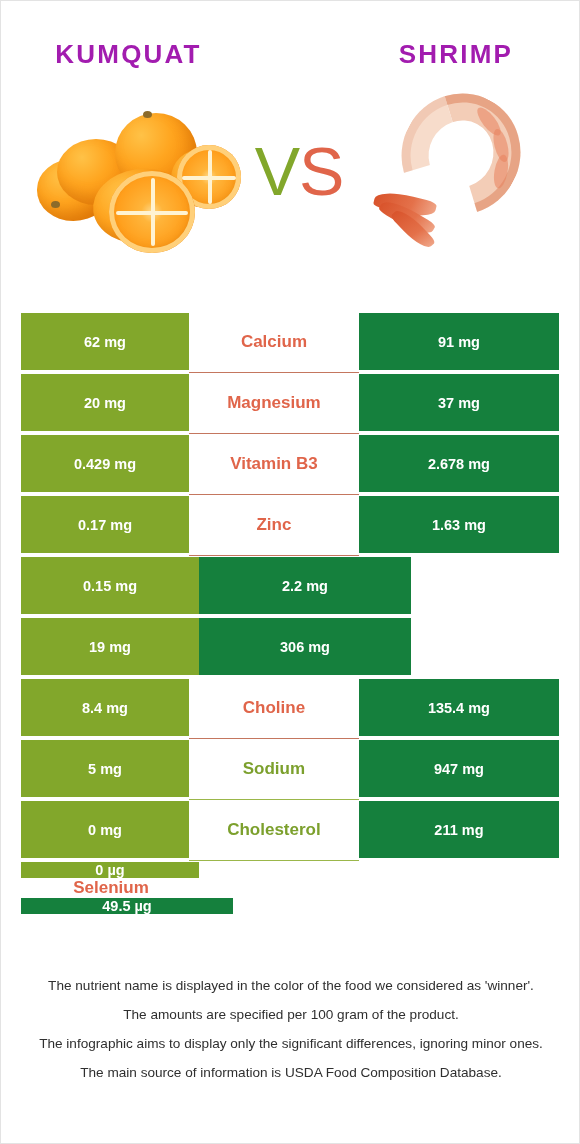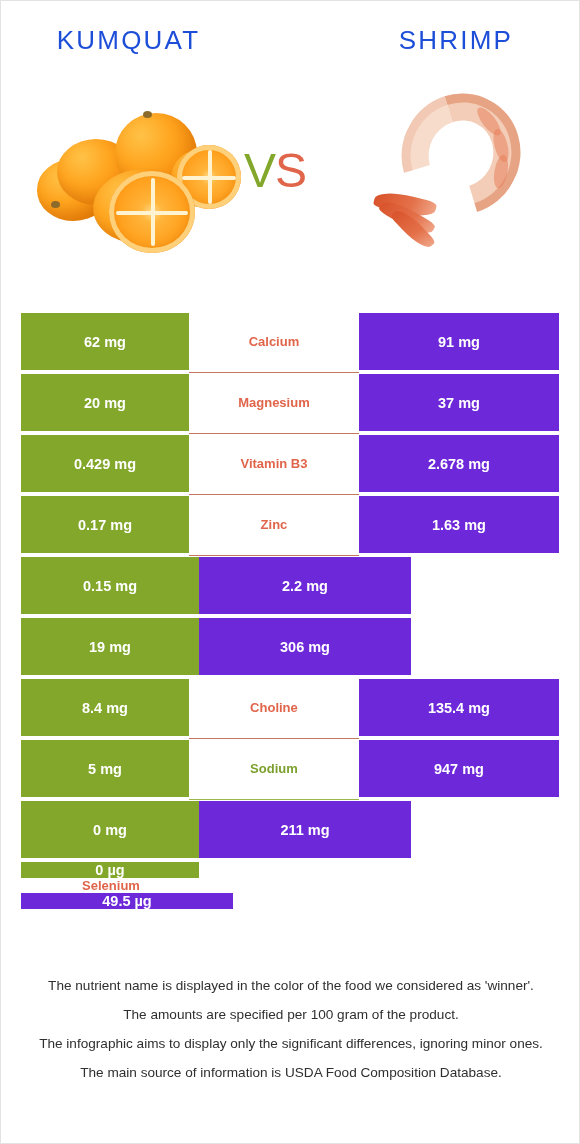--- a/index.html
+++ b/index.html
@@ -26,25 +26,25 @@
   
   .titles {
     position: absolute;
     top: 22px;
     left: 0;
     width: 580px;
     height: 40px;
   }
   .title {
     position: absolute;
-    top: 2px;
+    top: 16px;
     font-size: 26px;
-    font-weight: 400;
+    font-weight: 700;
     letter-spacing: 2.2px;
-    color: #1d4ed8;
+    color: #a21caf;
     text-align: center;
     white-space: nowrap;
     font-family: "Liberation Sans", sans-serif;
   }
   .title-left  { left: 20px;  width: 215px; }
   .title-right { left: 350px; width: 210px; }
 
   
   .hero {
     position: absolute;
@@ -101,24 +101,25 @@
   .kq-cut::before { left: 49%; top: 8%;  width: 4px;  height: 84%; }
   .kq-cut::after  { top: 49%;  left: 8%; height: 4px; width: 84%; }
 
   
   .vs {
     position: absolute;
     left: 243px;
     top: 52px;
     width: 110px;
     height: 80px;
-    font-size: 48px;
+    font-size: 68px;
     font-weight: 400;
     letter-spacing: -1px;
     line-height: 80px;
+    text-align: center;
     white-space: nowrap;
   }
   .vs .v { color: #82a72b; }
   .vs .s { color: #e0654a; }
 
   
   .shrimp-art {
     position: absolute;
     left: 365px;
     top: 8px;
@@ -203,25 +204,25 @@
   .cell-left {
     width: 178px;
     background: #82a72b;
     color: #ffffff;
   }
   .cell-mid {
     width: 180px;
     background: #ffffff;
     position: relative;
     font-weight: 700;
-    font-size: 13px;
+    font-size: 17px;
   }
   .cell-right {
     width: 212px;
-    background: #6d28d9;
+    background: #15803d;
     color: #ffffff;
   }
   .cell-mid .sep {
     position: absolute;
     left: 0;
     right: 0;
     bottom: -3px;
     height: 1px;
     background: #c4765e;
   }
@@ -348,20 +349,24 @@
       <div class="cell cell-left">5 mg</div>
       <div class="cell cell-mid">
           <span class="name">Sodium</span>
           <span class="sep"></span>
         </div>
       <div class="cell cell-right">947 mg</div>
     </div>
 
     <div class="row win-left">
       <div class="cell cell-left">0 mg</div>
+      <div class="cell cell-mid">
+          <span class="name">Cholesterol</span>
+          <span class="sep"></span>
+        </div>
       <div class="cell cell-right">211 mg</div>
     </div>
 
     <div class="row win-right">
       <div class="cell cell-left">0 µg</div>
       <div class="cell cell-mid">
           <span class="name">Selenium</span>
         </div>
       <div class="cell cell-right">49.5 µg</div>
     </div>

